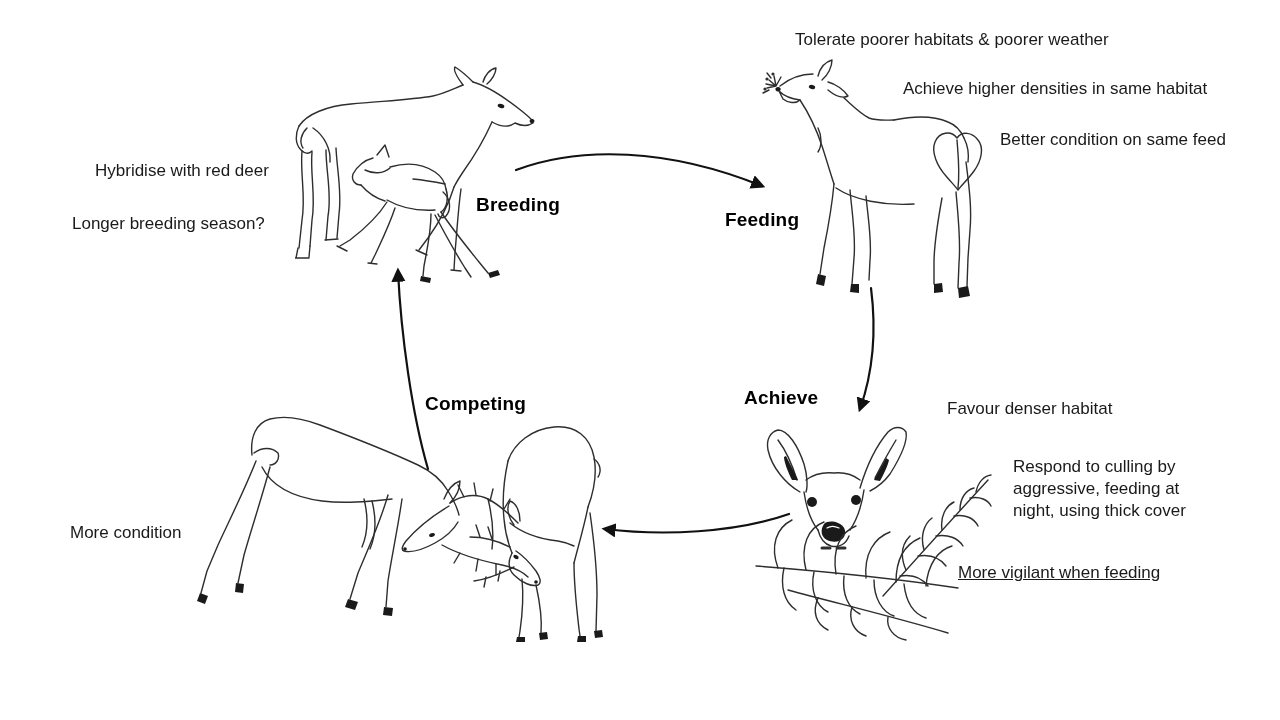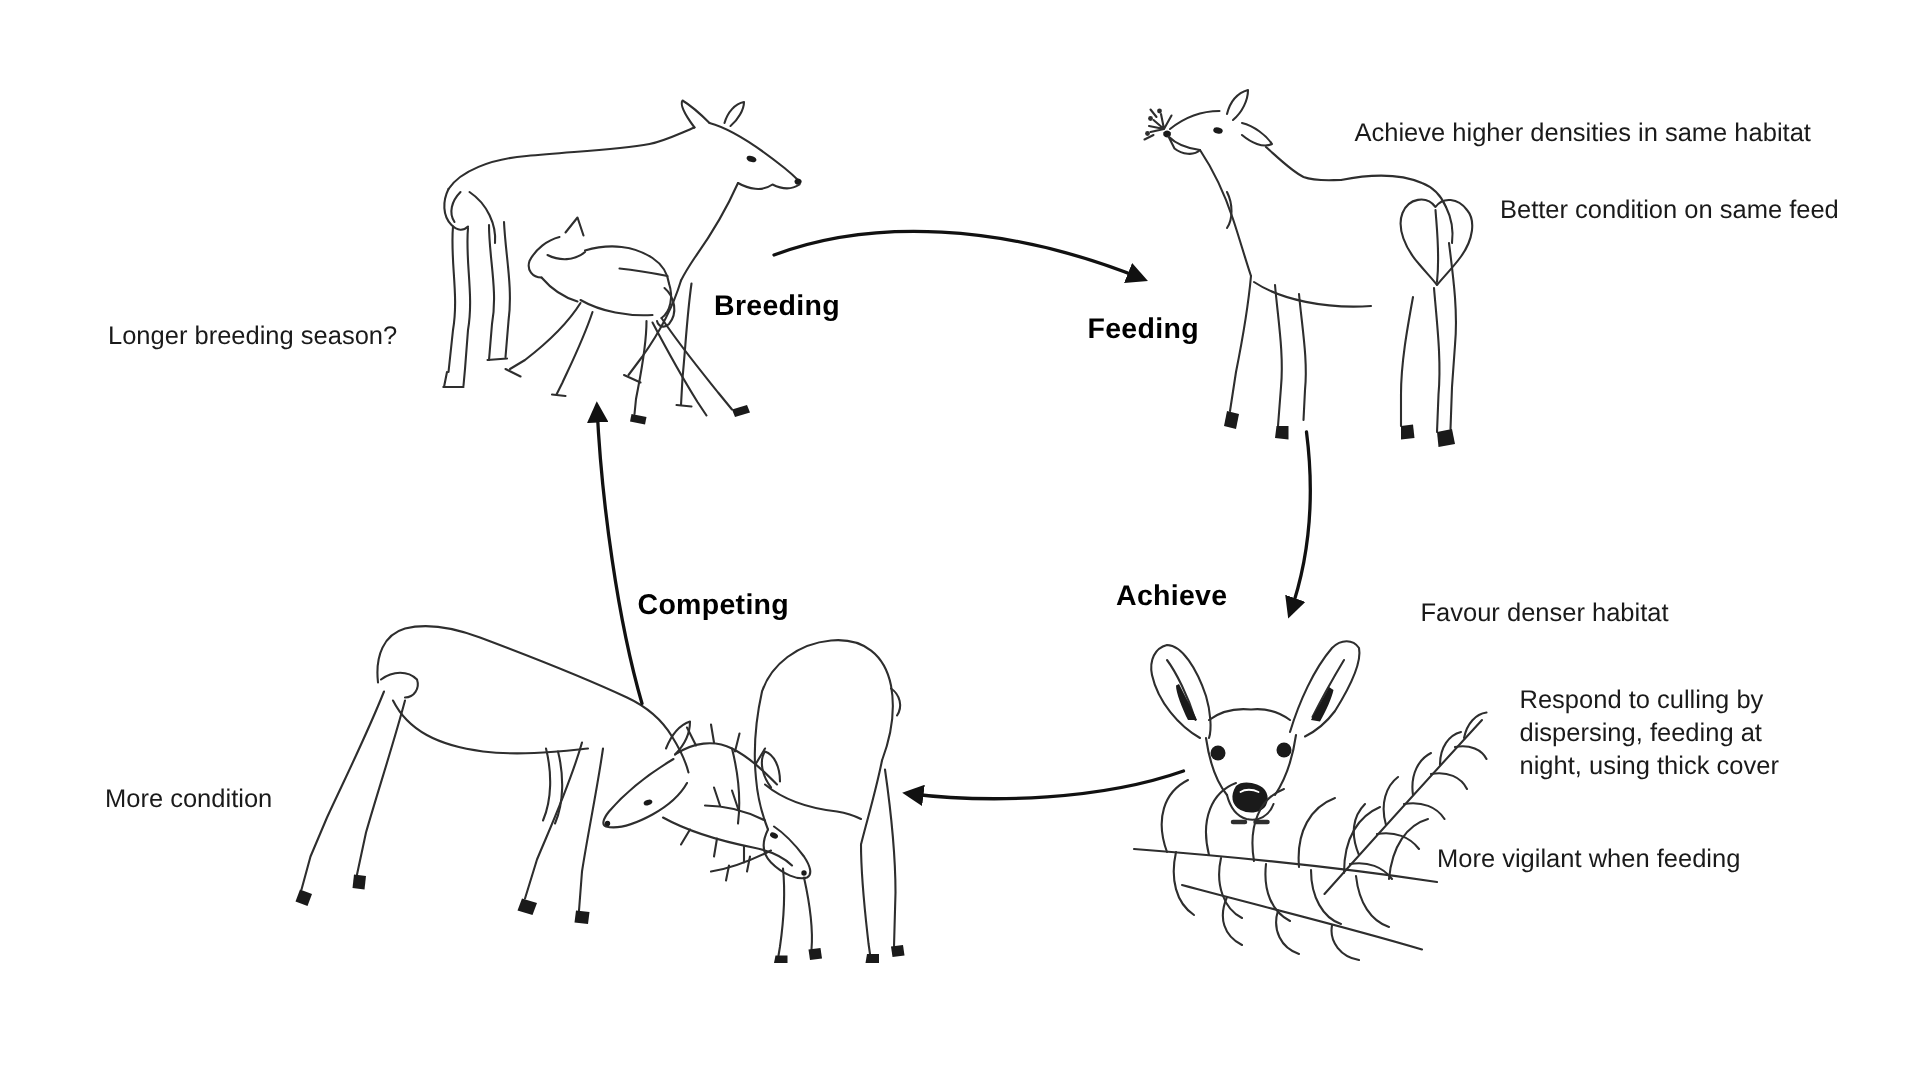--- a/index.html
+++ b/index.html
@@ -23,47 +23,49 @@
   
   #n-b1{left:90px;top:62px;}
   #n-b2{left:18px;top:109px;}
   #n-b3{left:95px;top:160px;}
   #n-b4{left:72px;top:213px;}
   #n-f1{left:795px;top:29px;}
   #n-f2{left:903px;top:78px;}
   #n-f3{left:1000px;top:129px;}
   #n-e1{left:947px;top:398px;}
   #n-e2{left:1013px;top:456px;width:186px;}
-  #n-e3{left:958px;top:562px;}
+  #n-e3{left:958px;top:562px;text-decoration:underline;}
   #n-c1{left:18px;top:458px;}
   #n-c2{left:70px;top:522px;}
   
   #l-breeding{left:476px;top:194px;}
   #l-feeding{left:725px;top:209px;}
   #l-evading{left:744px;top:387px;}
   #l-competing{left:425px;top:393px;}
   
   #art-doe{left:295px;top:62px;}
   #art-feeding{left:762px;top:58px;}
   #art-evading{left:748px;top:418px;}
   #art-fighting{left:192px;top:403px;}
   #art-arrows{left:0;top:0;pointer-events:none;}
 </style>
 </head>
 <body>
 
 <div class="stage">
 
+  <div class="note" id="n-b3">Hybridise with red deer</div>
   <div class="note" id="n-b4">Longer breeding season?</div>
 
+  <div class="note" id="n-f1">Tolerate poorer habitats &amp; poorer weather</div>
   <div class="note" id="n-f2">Achieve higher densities in same habitat</div>
   <div class="note" id="n-f3">Better condition on same feed</div>
 
   <div class="note" id="n-e1">Favour denser habitat</div>
-  <div class="note wrap" id="n-e2">Respond to culling by dispersing, feeding at night, using thick cover</div>
+  <div class="note wrap" id="n-e2">Respond to culling by aggressive, feeding at night, using thick cover</div>
   <div class="note" id="n-e3">More vigilant when feeding</div>
 
   <div class="note" id="n-c2">More condition</div>
 
   <div class="stepLabel" id="l-breeding">Breeding</div>
   <div class="stepLabel" id="l-feeding">Feeding</div>
   <div class="stepLabel" id="l-evading">Achieve</div>
   <div class="stepLabel" id="l-competing">Competing</div>
 
   <div class="art" id="art-doe">

